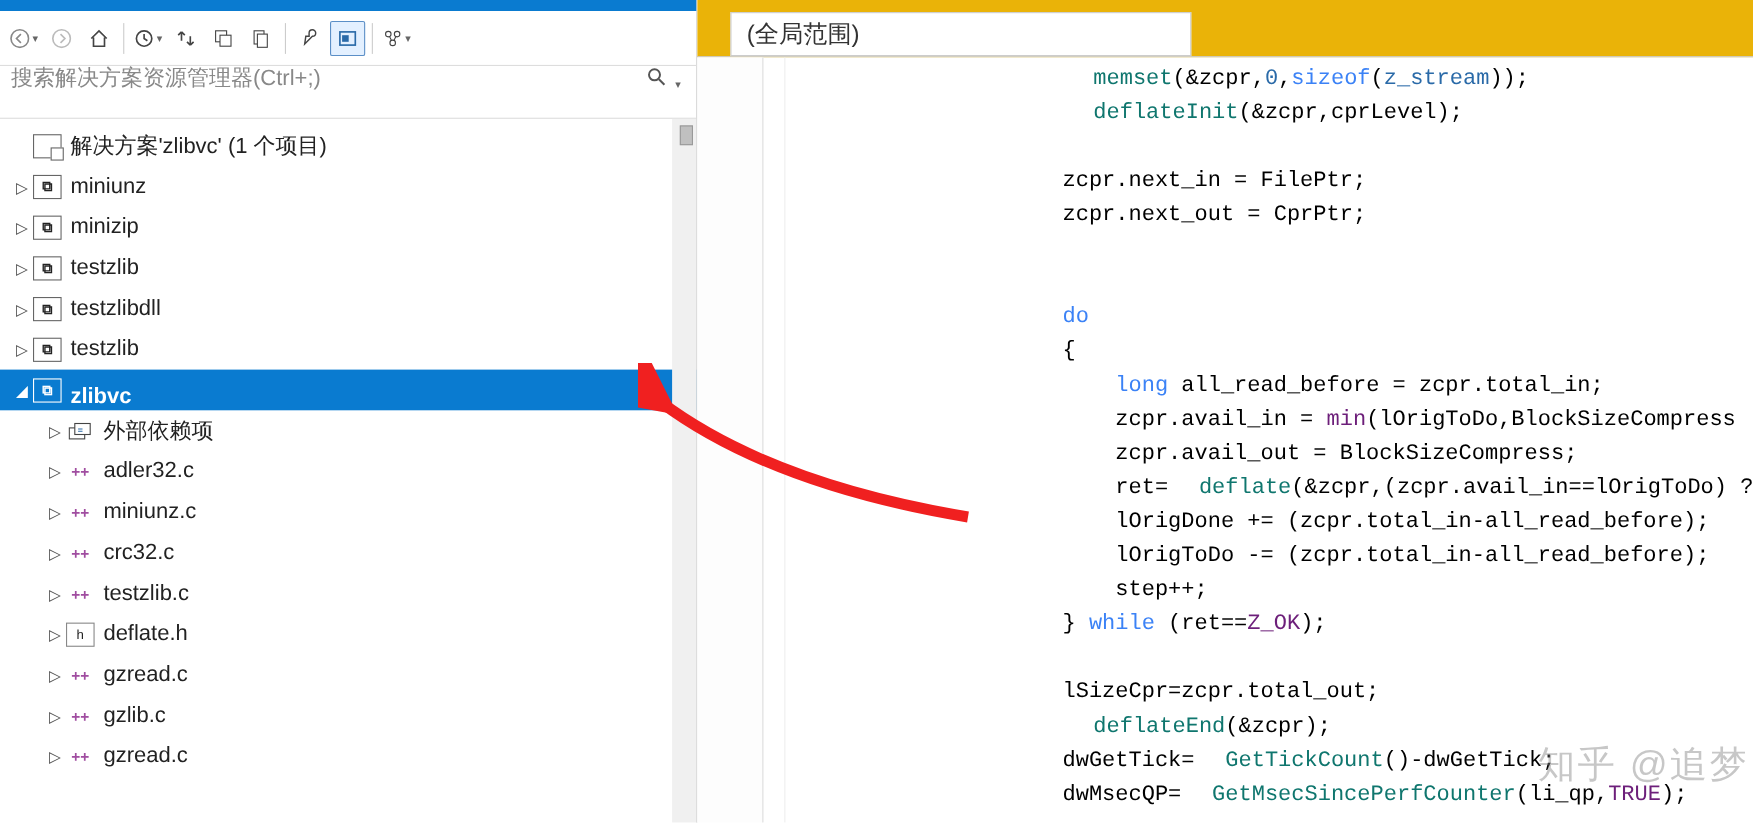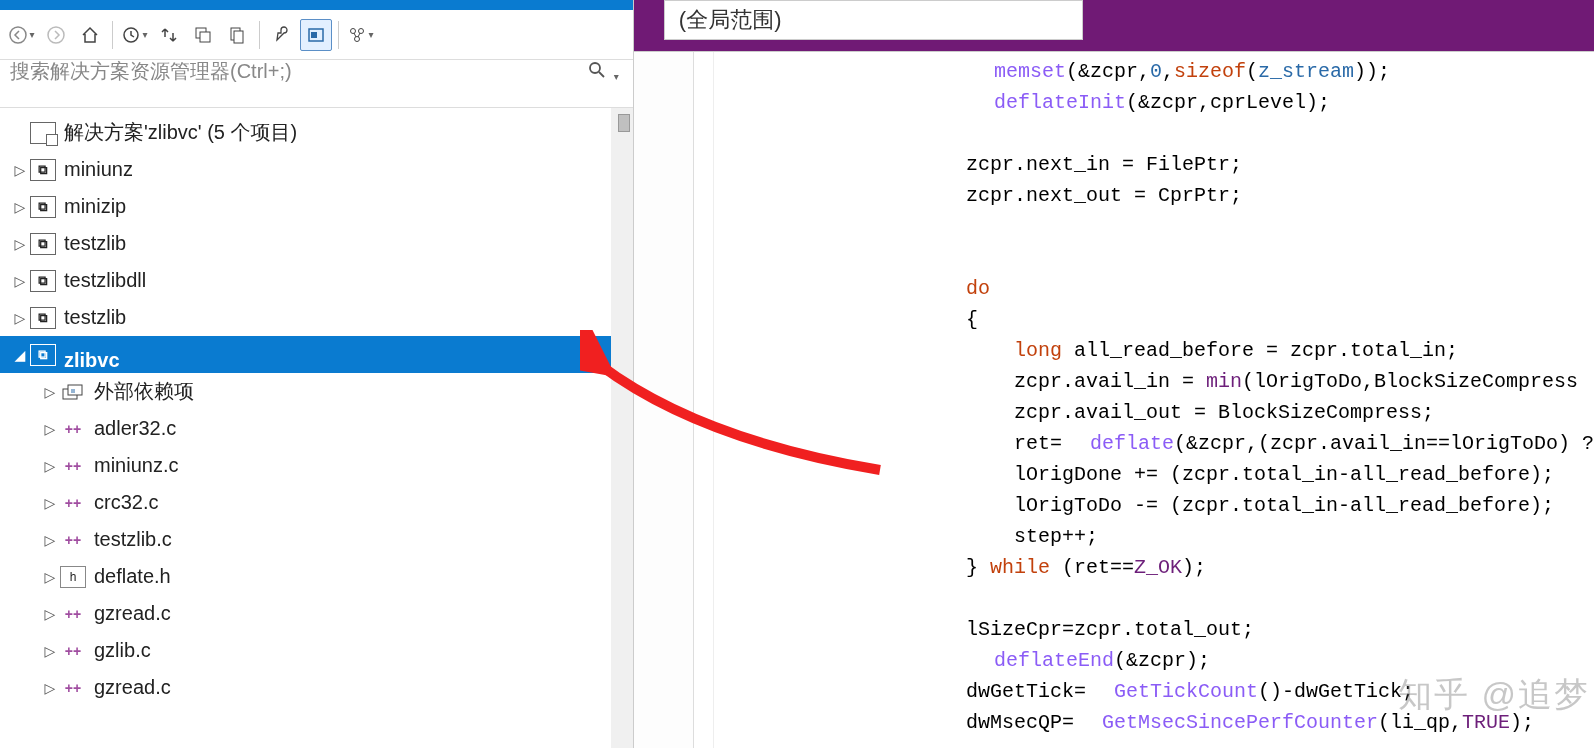--- a/index.html
+++ b/index.html
@@ -154,26 +154,26 @@
 .bold { font-weight: bold; margin-top: 12px; }
 .right-pane {
   flex: 1;
   display: flex;
   flex-direction: column;
   background: #fff;
 }
 .scope-bar {
   height: 52px;
   display: flex;
-  align-items: flex-start;
+  align-items: flex-end;
   border-bottom: 1px solid #ccc;
   padding-left: 30px;
   font-size: 22px;
   color: #333;
-  background: #701a75;
+  background: #eab308;
 }
 .scope-box {
   border: 1px solid #ccc;
   padding: 4px 300px 4px 14px;
   background: #fff;
 }
 .editor {
   flex: 1;
   display: flex;
   font-family: Consolas, "Courier New", monospace;
@@ -190,22 +190,22 @@
   width: 20px;
   border-right: 1px solid #eee;
 }
 .code {
   flex: 1;
   padding: 4px 0 4px 12px;
   white-space: pre;
   color: #000;
   overflow: hidden;
 }
-.kw { color: #c2410c; }
-.fn { color: #8b5cf6; margin-left: 28px; }
+.kw { color: #3b82f6; }
+.fn { color: #0f766e; margin-left: 28px; }
 .ty { color: #2a6aa8; }
 .mac { color: #6d1f7a; }
 .arrow-overlay {
   position: absolute;
   left: 580px;
   top: 330px;
   pointer-events: none;
 }
 .watermark {
   position: absolute;
@@ -304,21 +304,21 @@
     </div>
 
     <div class="tree">
       <div class="tree-scroll">
         <div class="tree-scroll-thumb"></div>
       </div>
 
       <div class="tree-row indent1">
         <span class="tri"></span>
         <span class="sol-icon"></span>
-        <span>解决方案'zlibvc' (5 个项目)</span>
+        <span>解决方案'zlibvc' (1 个项目)</span>
       </div>
 
       <div id="projects-container">
           <div class="tree-row indent1">
             <span class="tri">▷</span>
             <span class="proj-icon">⧉</span>
             <span class="">miniunz</span>
           </div>
           <div class="tree-row indent1">
             <span class="tri">▷</span>

